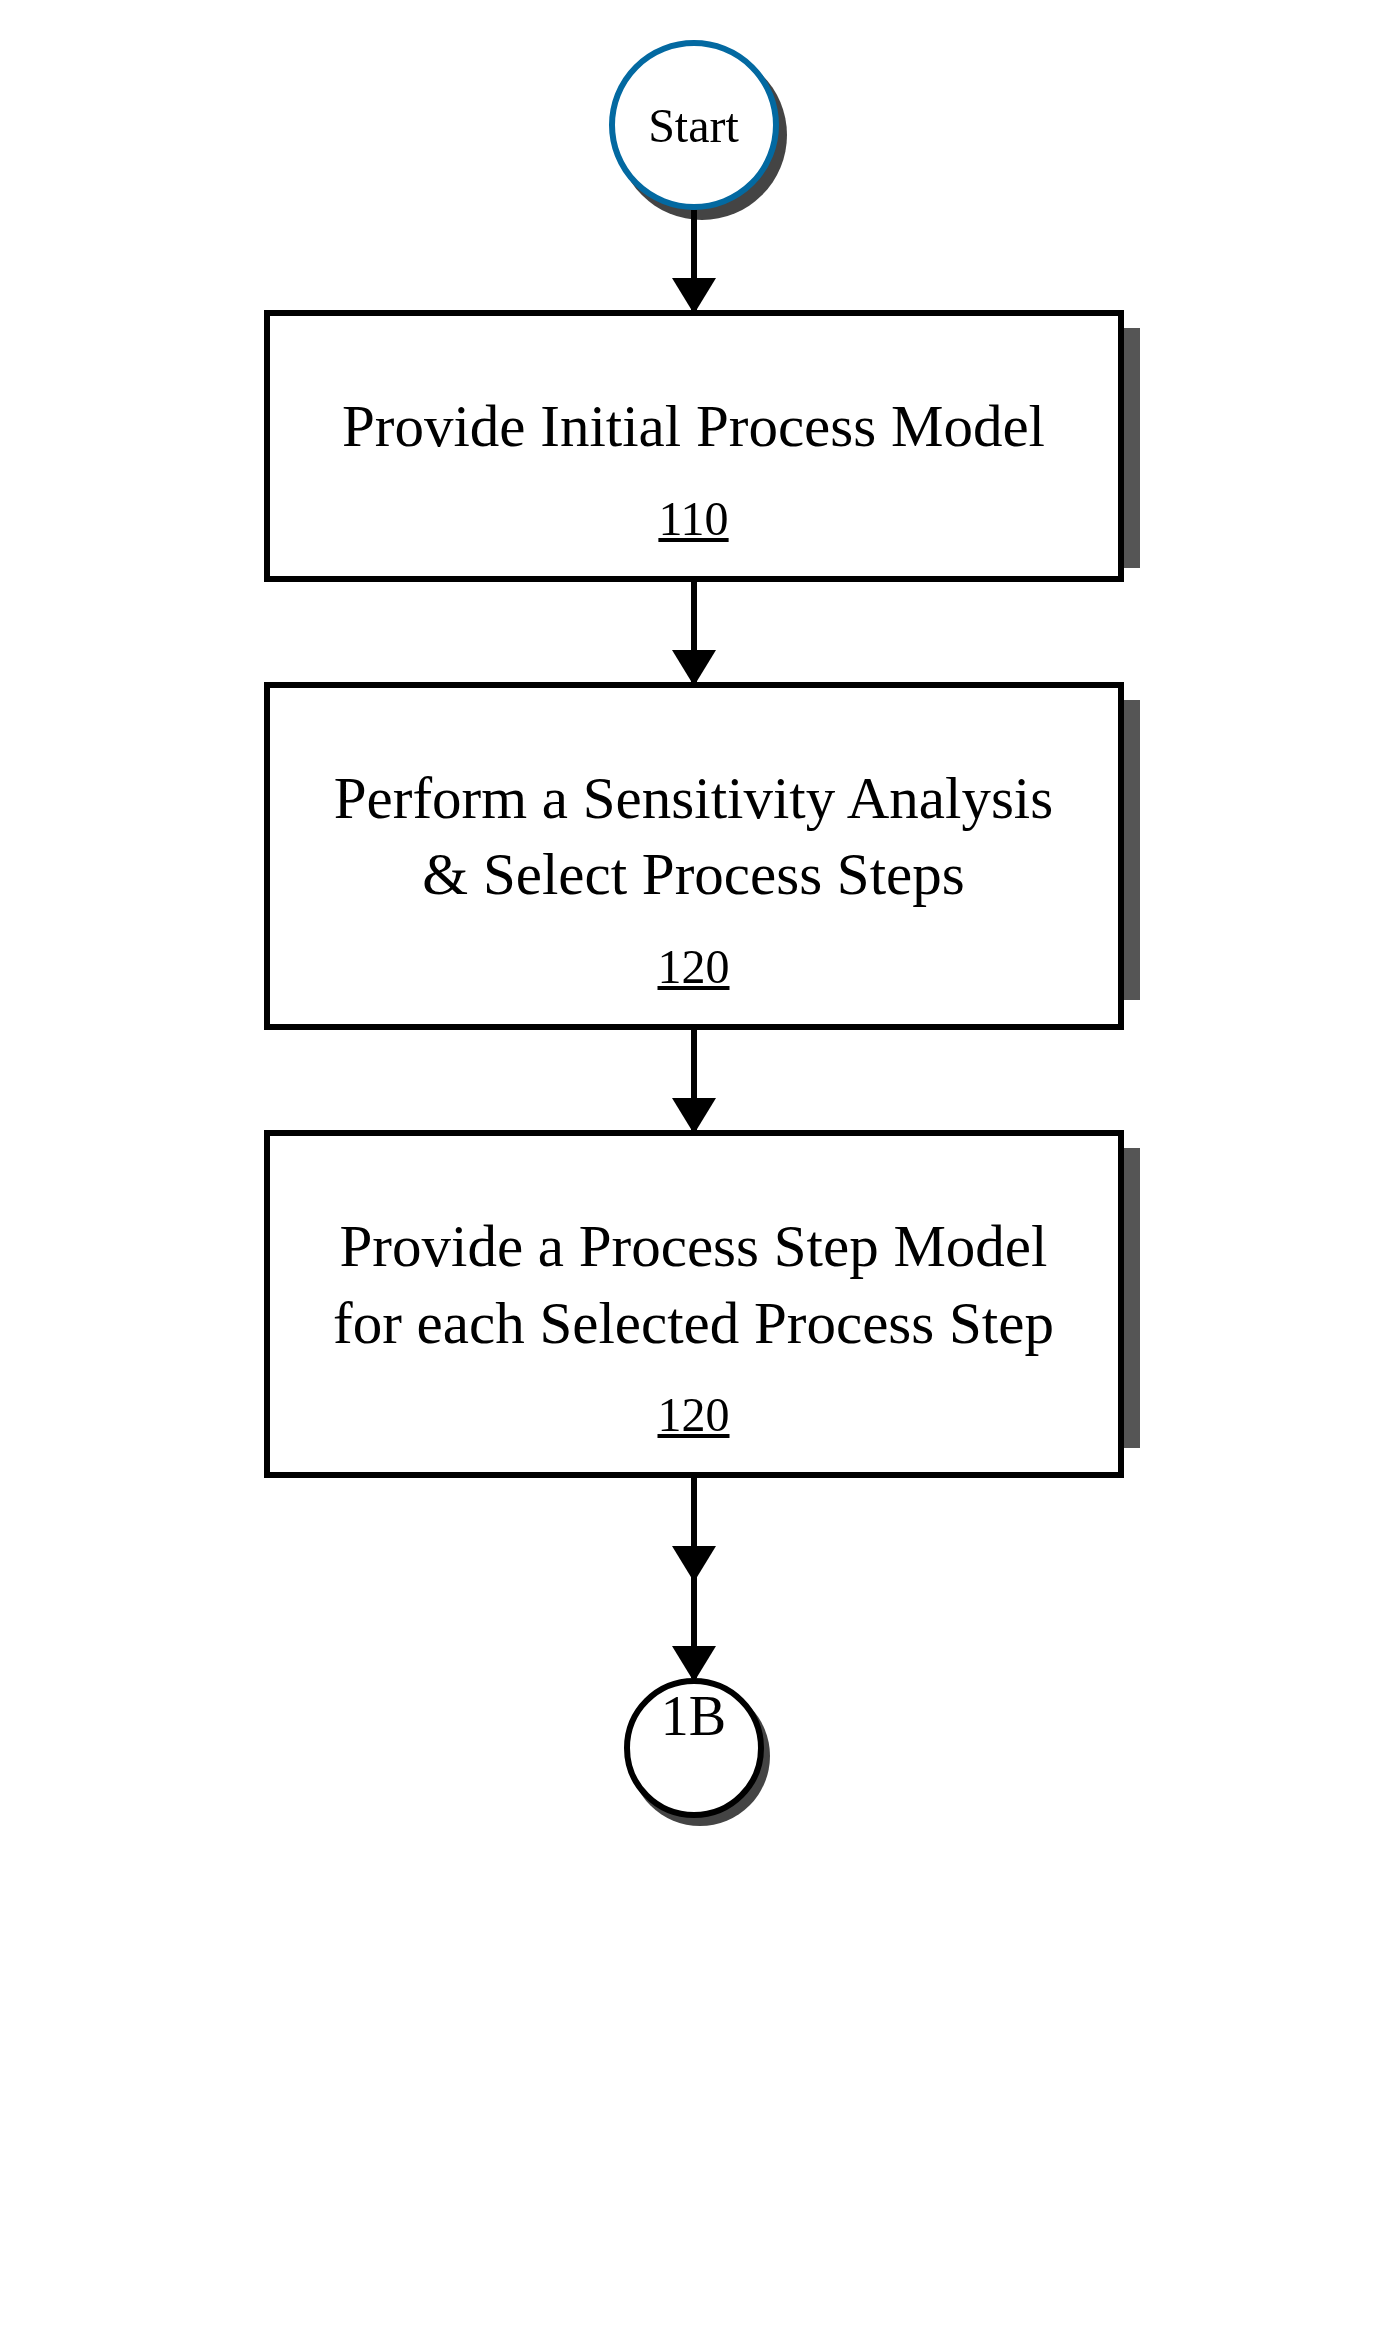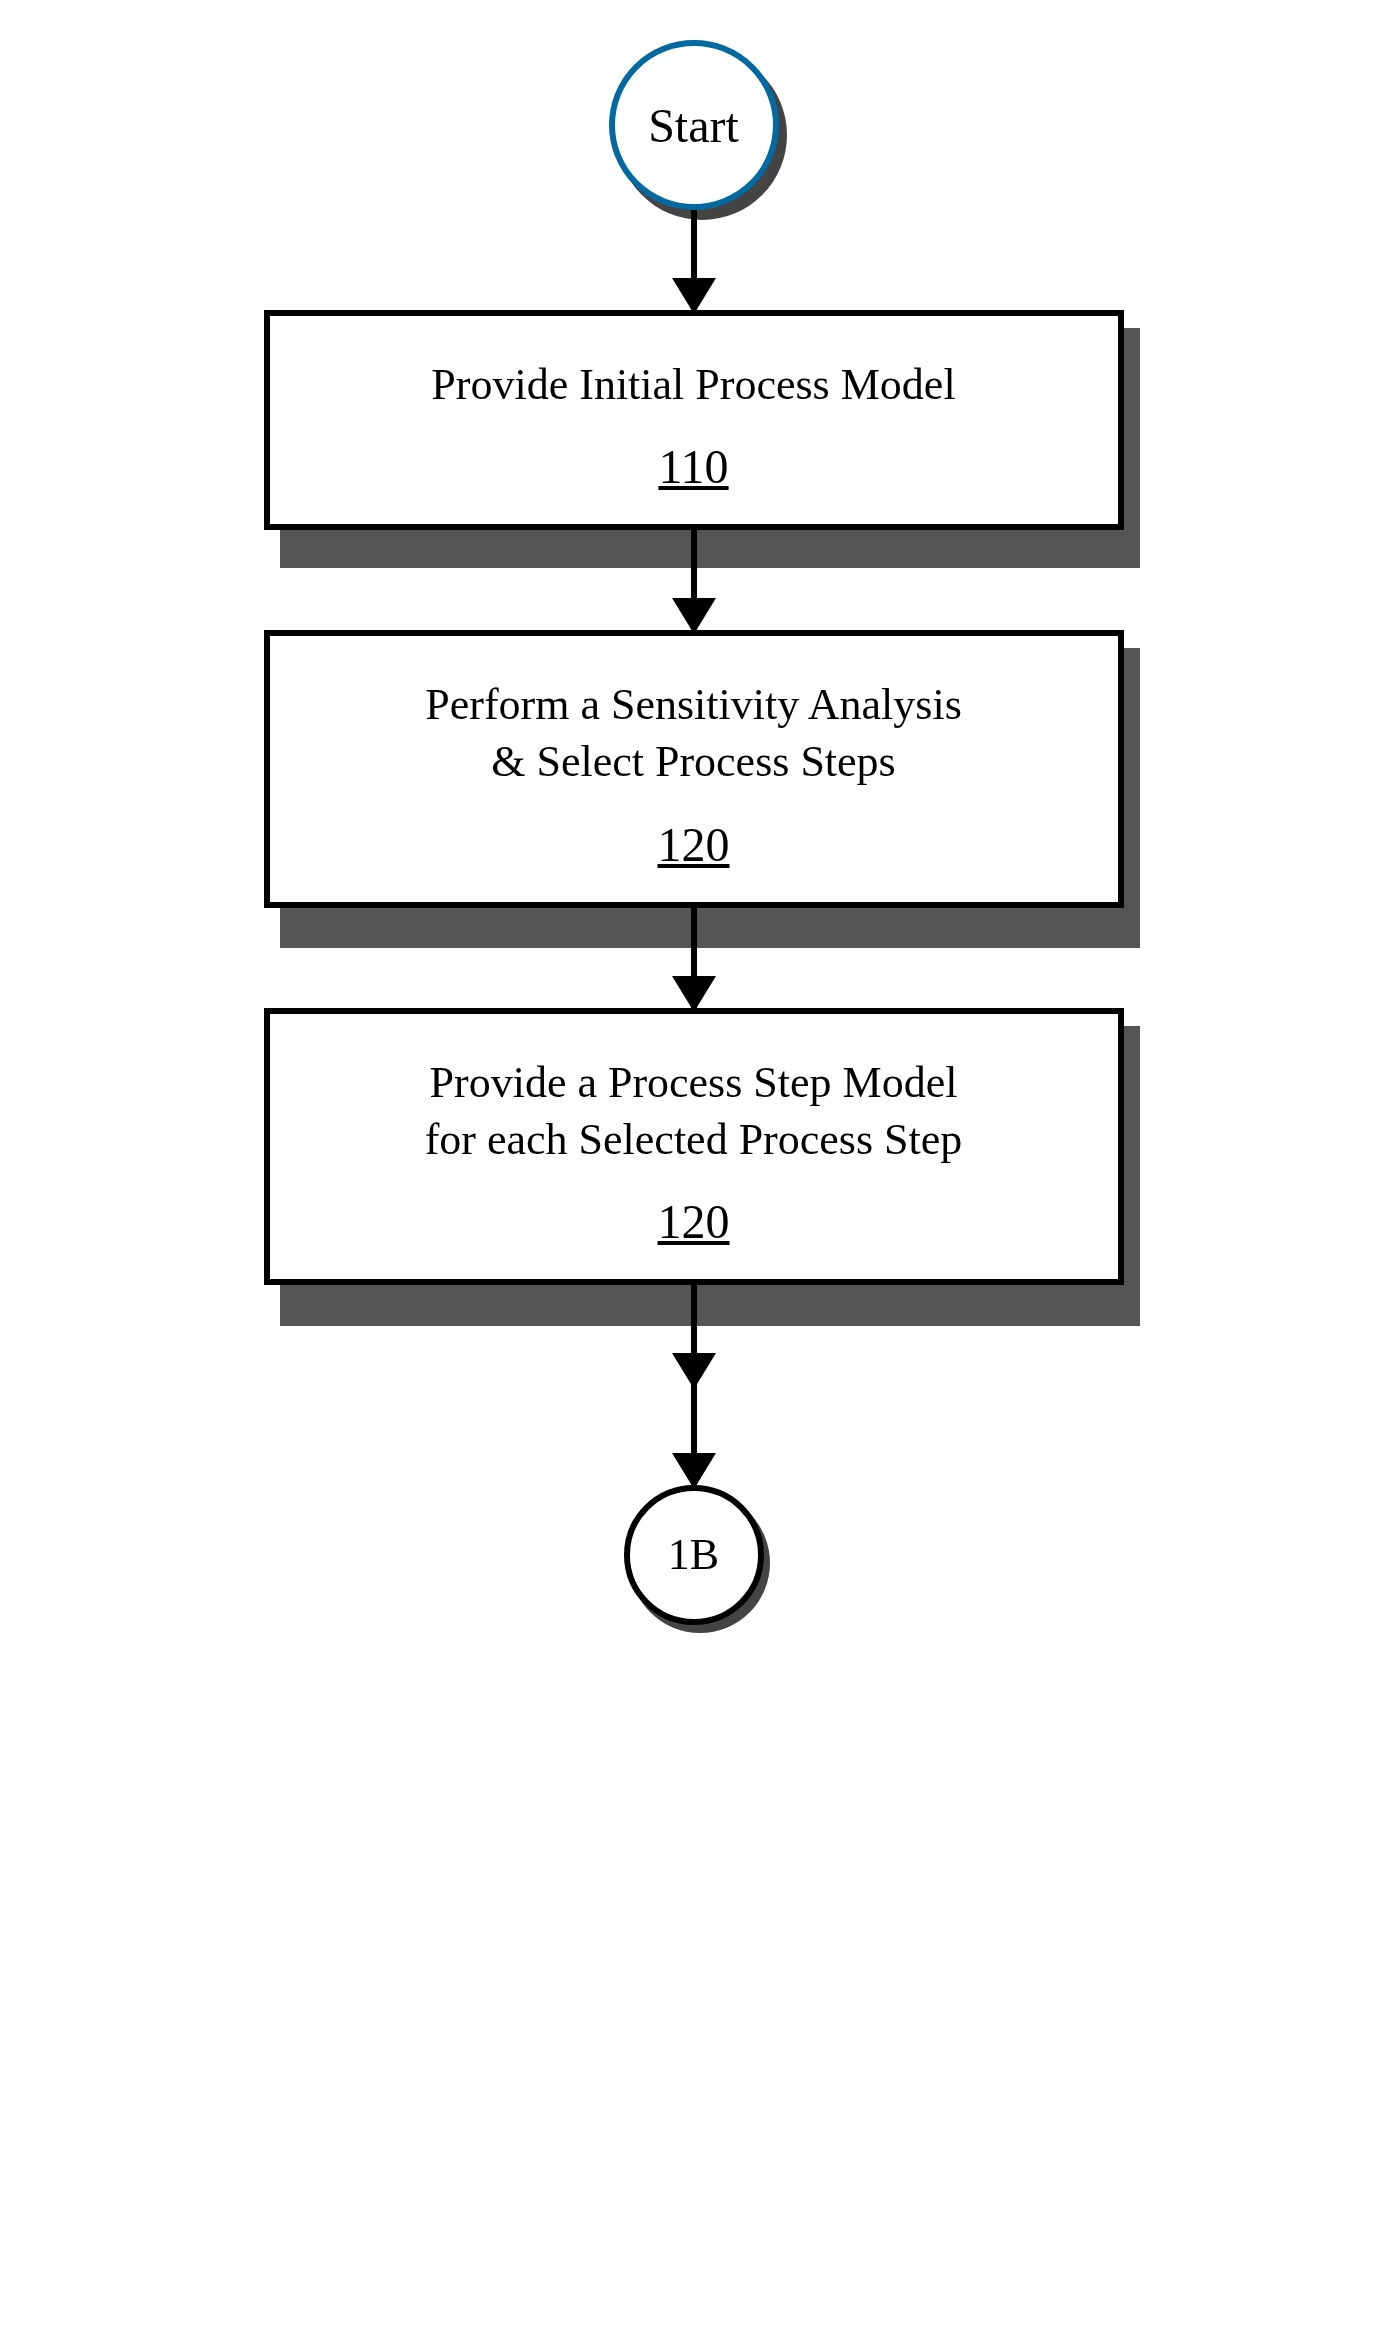--- a/index.html
+++ b/index.html
@@ -75,22 +75,23 @@
   }
   .box {
     position: relative;
     width: 860px;
     background: #fff;
     border: 6px solid #000;
     text-align: center;
     padding: 40px 30px 30px 30px;
   }
   .box-text {
-    font-size: 44px;
+    font-size: 59px;
     line-height: 1.3;
+    margin-top: 32px;
   }
   .box-num {
     font-size: 48px;
     text-decoration: underline;
     margin-top: 26px;
     display: inline-block;
   }
   .h-240 { height: 240px; }
   .h-300 { height: 300px; }
   .h-360 { height: 360px; }
@@ -114,23 +115,23 @@
     left: 6px;
   }
   .small-circle {
     position: relative;
     width: 140px;
     height: 140px;
     border-radius: 50%;
     background: #fff;
     border: 6px solid #000;
     display: flex;
-    align-items: center;
+    align-items: flex-start;
     justify-content: center;
-    font-size: 44px;
+    font-size: 56px;
   }
 </style>
 </head>
 <body>
 
 <div class="flowchart">
 
   <div class="circle-container">
     <div class="circle-shadow"></div>
     <div class="circle">

